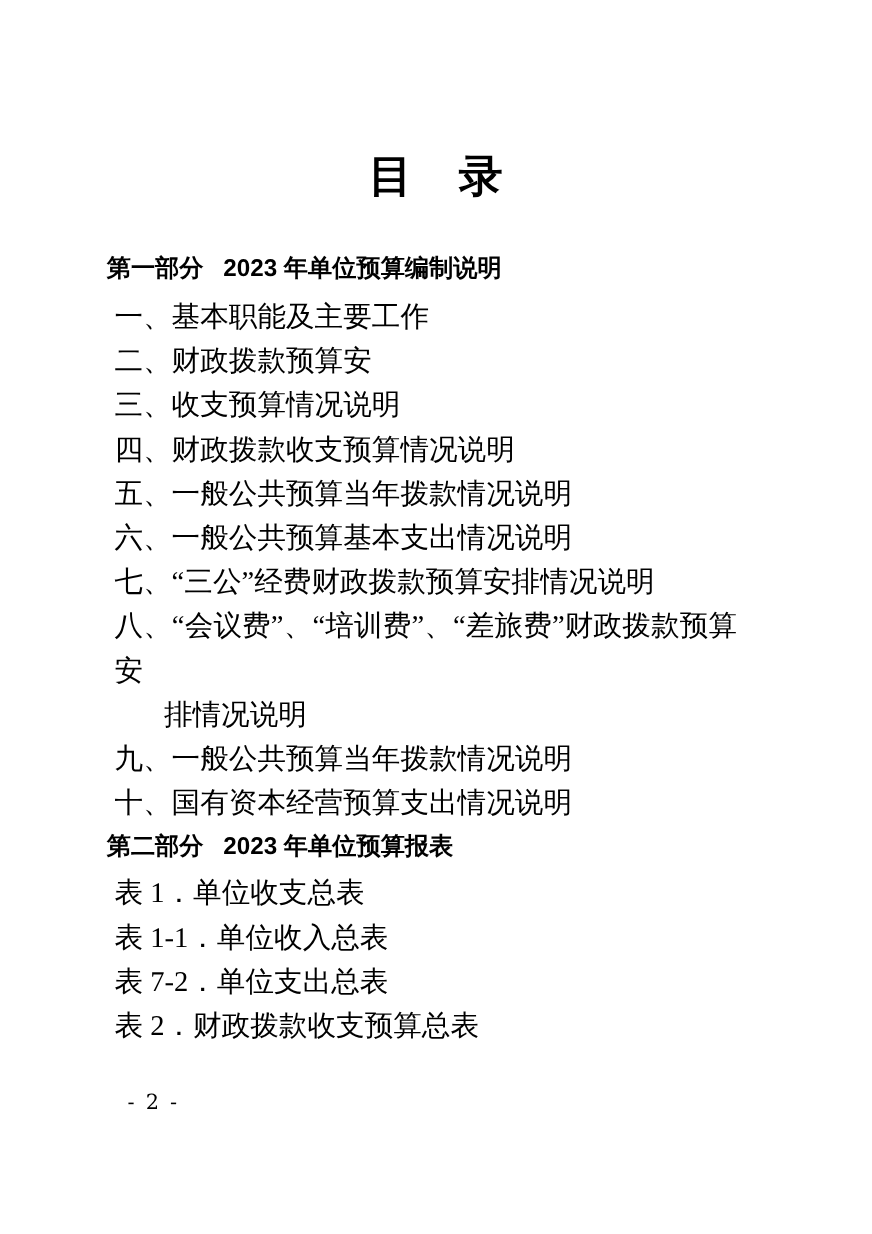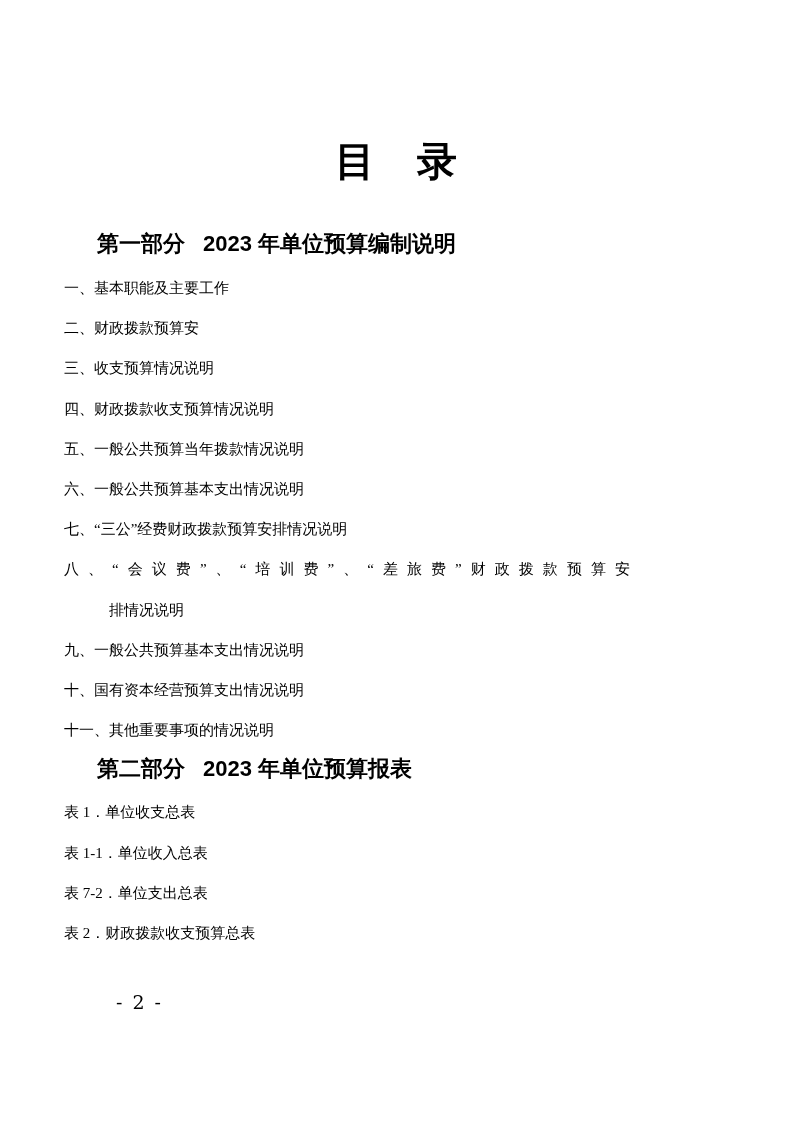--- a/index.html
+++ b/index.html
@@ -31,23 +31,23 @@
     font-family: Liberation Sans, sans-serif;
     font-weight: 700;
     font-size: 22px;
     line-height: 30px;
     white-space: nowrap;
   }
   .part-heading .heading-title {
     margin-left: 18px;
   }
   .toc-list {
-    margin: 9px 0 0 64px;
+    margin: 9px 0 0 104px;
     font-family: "Liberation Serif", serif;
-    font-size: 15px;
+    font-size: 26px;
     line-height: 40.2px;
   }
   #toc-list-part1 { margin-top: 9px; }
   #part2-heading  { margin-top: 4px; line-height: 30px; }
   #toc-list-part2 { margin-top: 8px; }
   .toc-item {
     white-space: nowrap;
   }
   .toc-item.wrap {
     padding-left: 45px;
@@ -82,23 +82,22 @@
   <div class="toc-list" id="toc-list-part1">
       <div class="toc-item">一、基本职能及主要工作</div>
       <div class="toc-item">二、财政拨款预算安</div>
       <div class="toc-item">三、收支预算情况说明</div>
       <div class="toc-item">四、财政拨款收支预算情况说明</div>
       <div class="toc-item">五、一般公共预算当年拨款情况说明</div>
       <div class="toc-item">六、一般公共预算基本支出情况说明</div>
       <div class="toc-item">七、“三公”经费财政拨款预算安排情况说明</div>
       <div class="toc-item justify">八、“会议费”、“培训费”、“差旅费”财政拨款预算安</div>
       <div class="toc-item wrap">排情况说明</div>
-      <div class="toc-item">九、一般公共预算基本支出情况说明</div>
+      <div class="toc-item">九、一般公共预算当年拨款情况说明</div>
       <div class="toc-item">十、国有资本经营预算支出情况说明</div>
-      <div class="toc-item">十一、其他重要事项的情况说明</div>
     </div>
 
   <div class="part-heading" id="part2-heading">
     <span class="heading-label">第二部分</span><span class="heading-title">2023 年单位预算报表</span>
   </div>
 
   <div class="toc-list" id="toc-list-part2">
       <div class="toc-item">表 1．单位收支总表</div>
       <div class="toc-item">表 1-1．单位收入总表</div>
       <div class="toc-item">表 7-2．单位支出总表</div>

